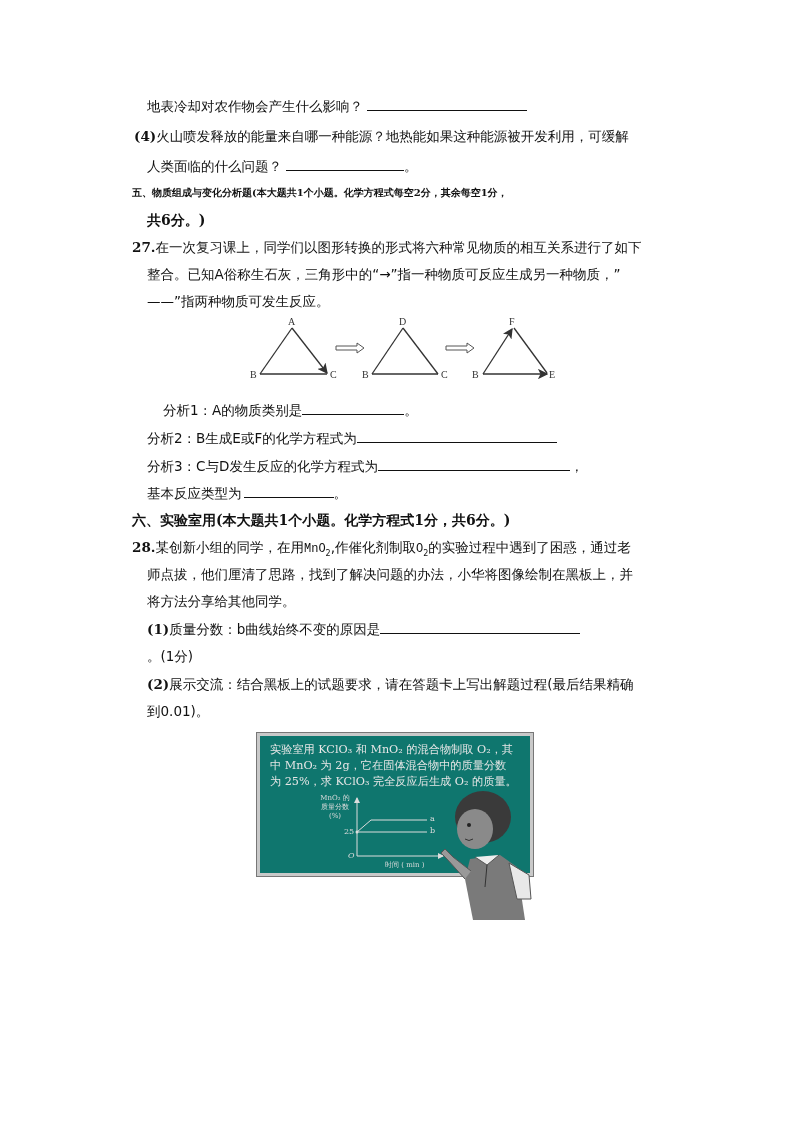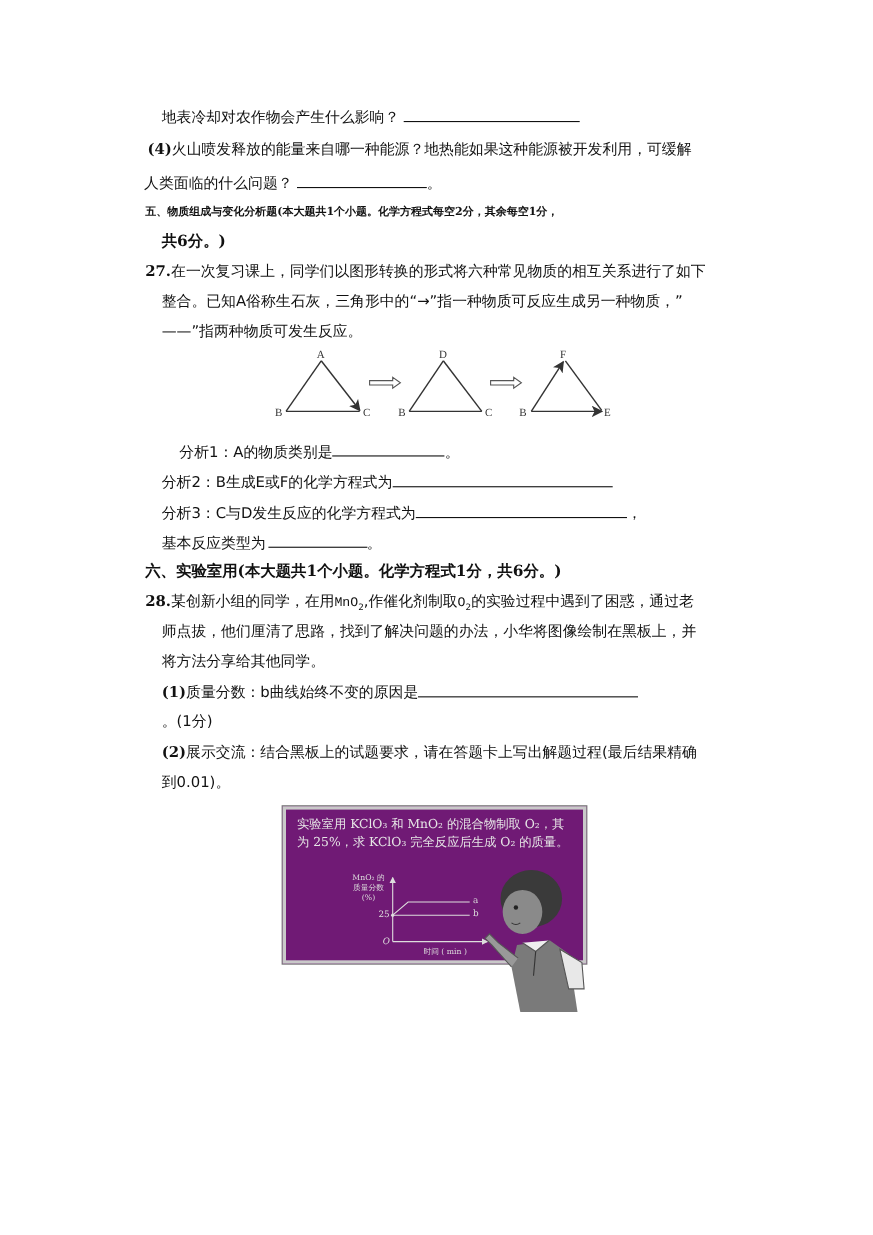--- a/index.html
+++ b/index.html
@@ -10,36 +10,36 @@
   .blank { display: inline-block; border-bottom: 1px solid #111; height: 14px; vertical-align: baseline; }
   .sub { font-size: 8px; vertical-align: sub; }
   .mono { font-family: "Liberation Mono", "DejaVu Sans Mono", monospace; font-size: 12px; }
 
   
   #tri-diagram { position: absolute; left: 245px; top: 312px; width: 320px; height: 70px; }
 
   
   #figure { position: absolute; left: 255px; top: 732px; width: 282px; height: 188px; }
   #board { position: absolute; left: 2px; top: 1px; width: 276px; height: 143px;
-           background: #701a75; border: 3px solid #c9c9c9; box-shadow: 0 0 0 1px #777;
+           background: #0f766e; border: 3px solid #c9c9c9; box-shadow: 0 0 0 1px #777;
            box-sizing: border-box; }
   #board-text { position: absolute; left: 10px; top: 6px; width: 262px; color: #e6e6e6;
                 font-family: "DejaVu Serif", "Liberation Serif", serif; font-size: 11.2px; line-height: 16px; }
   #board-text div { white-space: nowrap; }
 </style>
 </head>
 <body>
 
 <div class="line" style="left:147px; top:96px;">
   <span>地表冷却对农作物会产生什么影响？</span><span class="blank" style="width:160px; margin-left:4px;"></span>
 </div>
 <div class="line" style="left:134px; top:126px;">
   <span class="bold">(4)</span><span>火山喷发释放的能量来自哪一种能源？地热能如果这种能源被开发利用，可缓解</span>
 </div>
-<div class="line" style="left:131px; top:156px;">
+<div class="line" style="left:147px; top:156px;">
   <span>人类面临的什么问题？</span><span class="blank" style="width:118px; margin-left:4px;"></span><span>。</span>
 </div>
 
 <div class="line bold" style="left:132px; top:183px; font-size:10px;">
   <span>五、物质组成与变化分析题(本大题共1个小题。化学方程式每空2分，其余每空1分，</span>
 </div>
 <div class="line bold" style="left:147px; top:210px; font-size:14px;">
   <span>共6分。)</span>
 </div>
 
@@ -124,20 +124,21 @@
   <span class="bold">(2)</span><span>展示交流：结合黑板上的试题要求，请在答题卡上写出解题过程(最后结果精确</span>
 </div>
 <div class="line" style="left:147px; top:701px;">
   <span>到0.01)。</span>
 </div>
 
 <div id="figure">
   <div id="board">
     <div id="board-text">
       <div>实验室用 KClO₃ 和 MnO₂ 的混合物制取 O₂，其</div>
+      <div>中 MnO₂ 为 2g，它在固体混合物中的质量分数</div>
       <div>为 25%，求 KClO₃ 完全反应后生成 O₂ 的质量。</div>
     </div>
 
     <div style="position:absolute; left:55px; top:58px; width:150px; height:80px;">
       <div style="position:absolute; left:0; top:0; width:40px; text-align:center; color:#ddd; font-family:'DejaVu Serif',serif; font-size:7px; line-height:9px;">
         <div>MnO₂ 的</div>
         <div>质量分数</div>
         <div>(%)</div>
       </div>
       <svg style="position:absolute; left:0; top:0;" width="150" height="80" viewBox="0 0 150 80">

